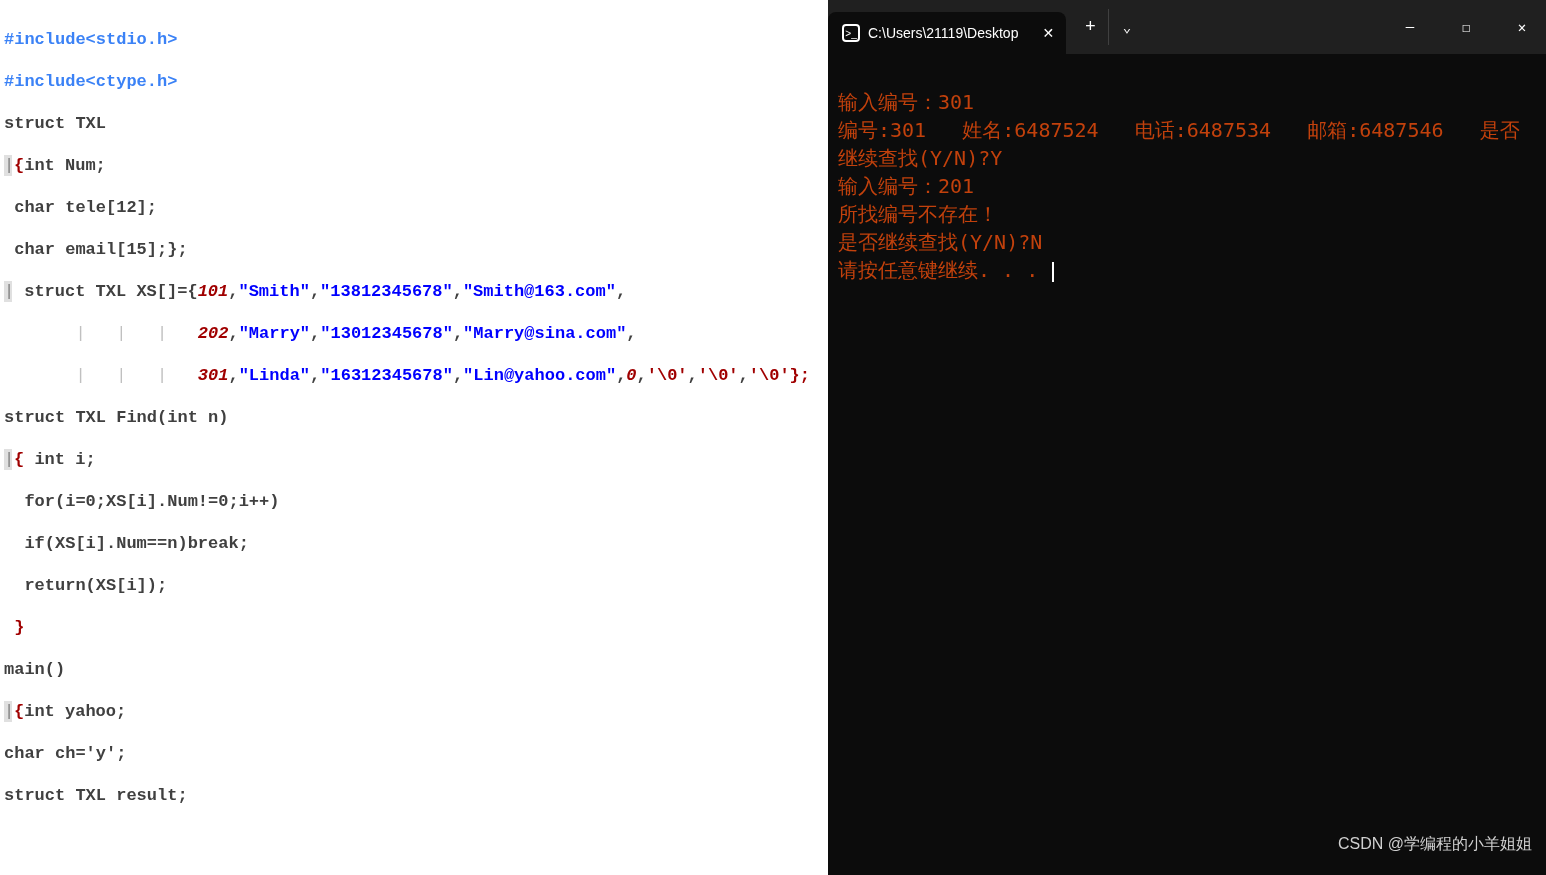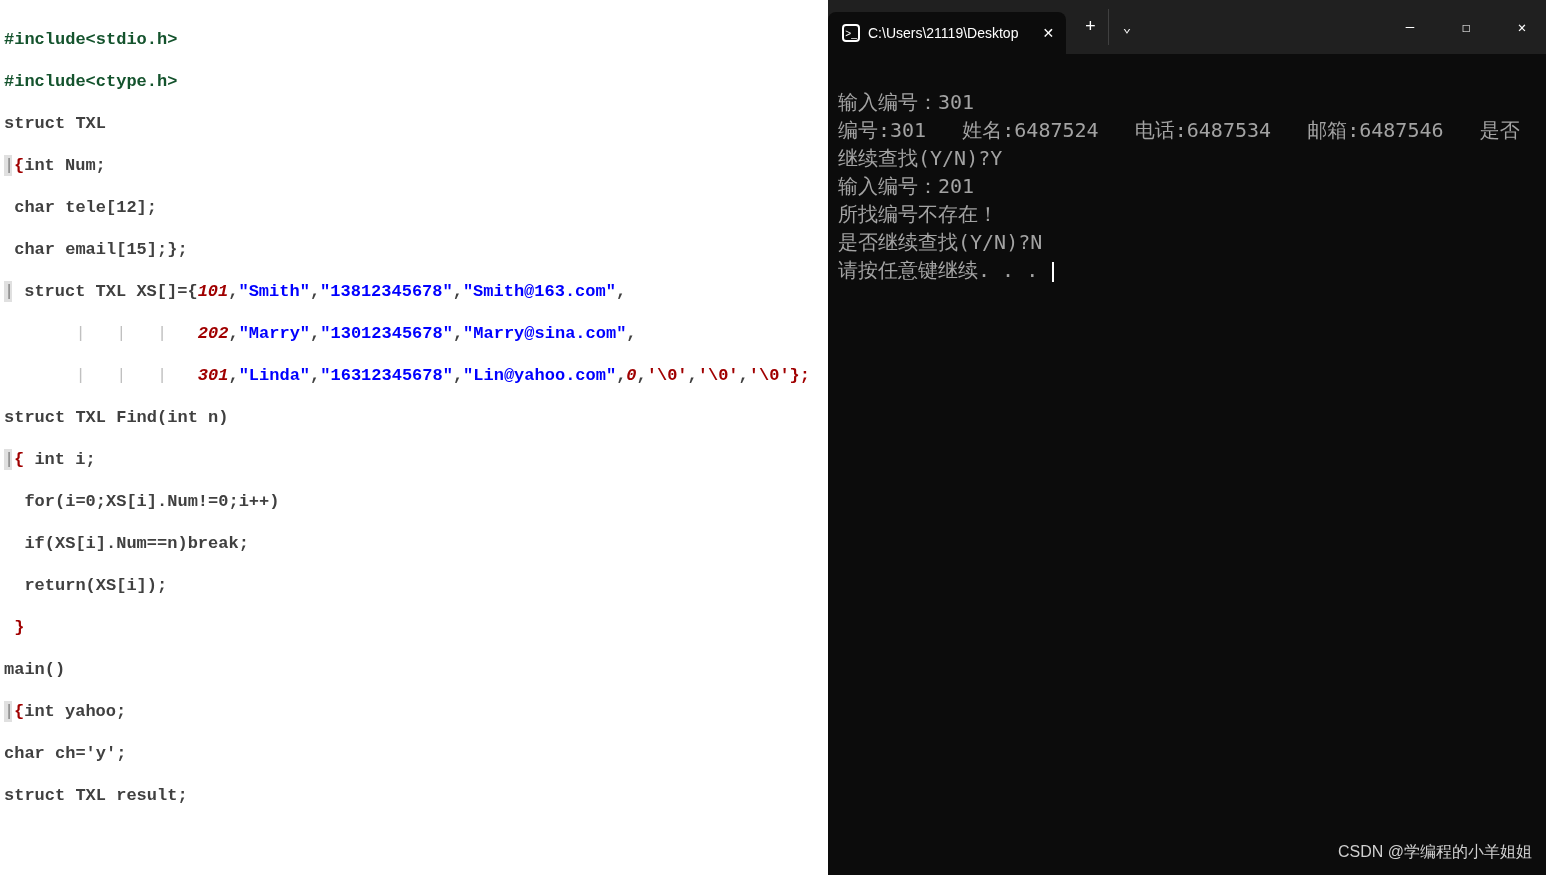--- a/index.html
+++ b/index.html
@@ -18,21 +18,21 @@
       padding: 8px 4px;
       overflow: hidden;
       position: relative;
     }
     .editor-content {
       font-size: 17px;
       line-height: 21px;
       white-space: pre;
     }
     .line { display: block; }
-    .include { color: #14532d; font-weight: bold; }
+    .include { color: #3b82f6; font-weight: bold; }
     .kw { color: #404040; font-weight: bold; }
     .op { color: #a00000; font-weight: bold; }
     .num { color: #a00000; font-weight: bold; font-style: italic; }
     .str { color: #0000ff; font-weight: bold; }
     .ch { color: #a00000; font-weight: bold; }
     .gutter-mark {
       display: inline-block;
       width: 8px;
       background: #e0e0e0;
       margin-right: 2px;
@@ -125,39 +125,39 @@
       height: 24px;
       display: flex;
       align-items: center;
       justify-content: center;
       cursor: pointer;
       font-size: 14px;
     }
     .terminal-content {
       flex: 1;
       padding: 6px 10px;
-      color: #a3a3a3;
+      color: #c2410c;
       font-family: 'NSimSun', 'SimSun', Consolas, monospace;
       font-size: 20px;
       line-height: 28px;
       white-space: pre-wrap;
       word-break: break-all;
     }
     .term-line { display: block; }
     .cursor {
       display: inline-block;
       width: 2px;
       height: 20px;
       background: #ffffff;
       vertical-align: middle;
       margin-left: 2px;
     }
     .watermark {
       position: absolute;
-      bottom: 12px;
+      bottom: 20px;
       right: 14px;
       color: #d0d0d0;
       font-family: 'Microsoft YaHei', sans-serif;
       font-size: 16px;
     }
     .watermark-wrap {
       position: relative;
       width: 100%;
       height: 100%;
     }

